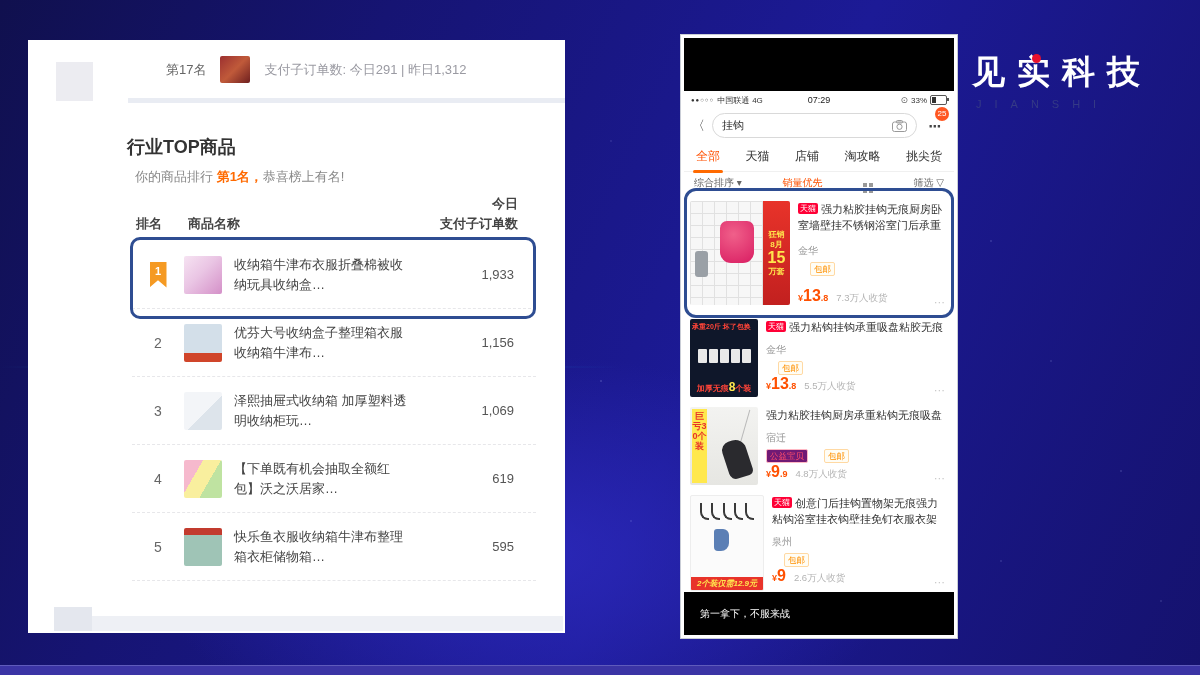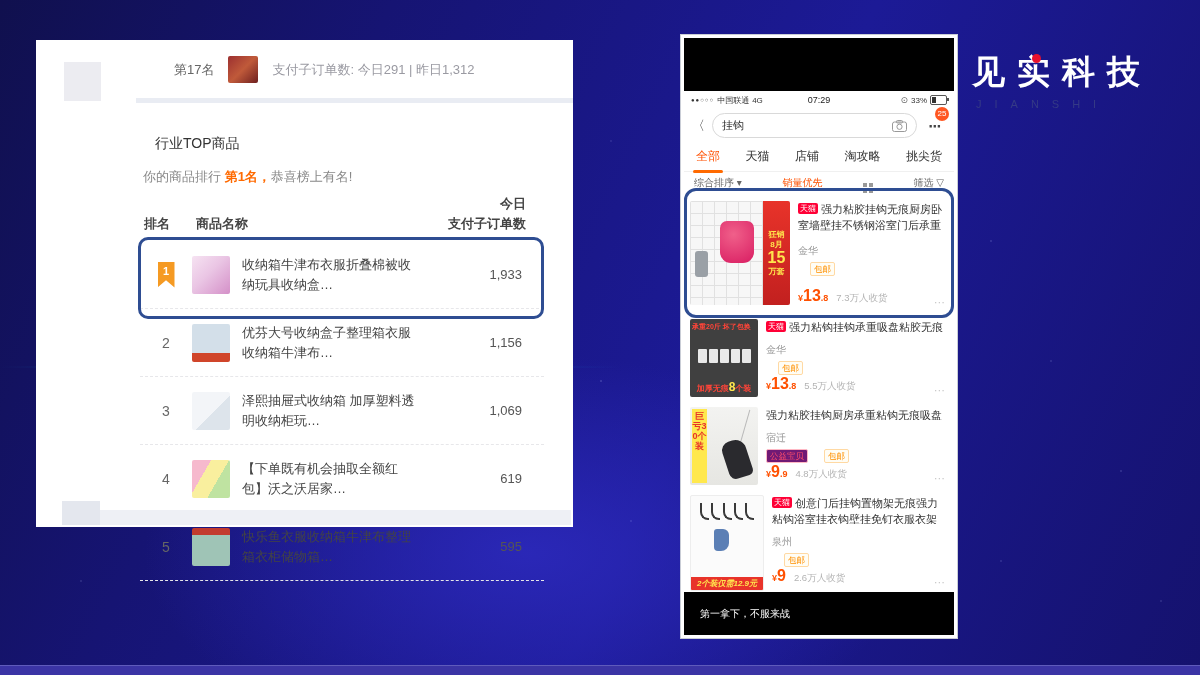--- a/index.html
+++ b/index.html
@@ -12,30 +12,30 @@
   .particles{position:absolute;left:0;top:0;width:2px;height:2px;border-radius:50%;opacity:.55;
     box-shadow:90px 330px 0 rgba(190,200,255,.4),160px 420px 0 rgba(190,200,255,.3),240px 510px 0 rgba(190,200,255,.35),
     320px 300px 0 rgba(190,200,255,.3),420px 460px 0 rgba(190,200,255,.3),560px 250px 0 rgba(190,200,255,.35),
     600px 380px 0 rgba(190,200,255,.4),630px 520px 0 rgba(190,200,255,.3),610px 140px 0 rgba(190,200,255,.25),
     990px 240px 0 rgba(190,200,255,.35),1050px 360px 0 rgba(190,200,255,.3),1120px 470px 0 rgba(190,200,255,.35),
     1000px 560px 0 rgba(190,200,255,.3),1160px 600px 0 rgba(190,200,255,.3),80px 580px 0 rgba(190,200,255,.3);}
   .streak{position:absolute;left:0;top:366px;width:620px;height:2px;
     background:linear-gradient(90deg,rgba(0,190,255,0) 0%,rgba(0,190,255,.30) 45%,rgba(0,190,255,0) 100%);}
 
   
-  .panel{position:absolute;left:28px;top:40px;width:537px;height:487px;background:#fff;color:#333;margin-left:8px;}
+  .panel{position:absolute;left:28px;top:40px;width:537px;height:593px;background:#fff;color:#333;}
   .gutter-top{position:absolute;left:28px;top:22px;width:37px;height:39px;background:#ececf1;}
   .gutter-bottom{position:absolute;left:26px;bottom:2px;width:38px;height:24px;background:#e4e7ee;}
   .footer-band{position:absolute;left:26px;bottom:2px;width:509px;height:15px;background:#eef0f5;}
   .prev-row{position:absolute;left:138px;top:16px;display:flex;align-items:center;gap:14px;}
   .prev-rank{font-size:13px;color:#666;}
   .t-prev{width:30px;height:27px;border-radius:2px;background:linear-gradient(135deg,#9c3030 0%,#c05a3a 50%,#6e1f1f 100%);}
   .prev-stats{font-size:13px;color:#9a9aa2;}
   .divider1{position:absolute;left:100px;right:0;top:58px;height:5px;background:#e9ecf3;}
-  .sec-title{position:absolute;left:119px;top:95px;font-size:14px;font-weight:normal;color:#333;}
+  .sec-title{position:absolute;left:99px;top:95px;font-size:18px;font-weight:bold;color:#333;}
   .sec-sub{position:absolute;left:107px;top:128px;font-size:13px;color:#888;}
   .sub-hl{color:#ff6a00;font-weight:bold;}
   .rank-table{position:absolute;left:104px;top:154px;width:404px;}
   .rt-header{display:flex;align-items:flex-end;padding-bottom:8px;font-weight:bold;color:#444;font-size:13px;}
   .col-rank{width:52px;padding-left:4px;}
   .col-name{flex:1;}
   .col-val{width:120px;text-align:right;line-height:1.5;padding-right:18px;}
   .rt-row{display:flex;align-items:center;height:67px;}
   .rt-row + .rt-row{border-top:1px dashed #e7e7ea;}
   .rt-row:last-child{border-bottom:1px dashed #e7e7ea;}
@@ -104,21 +104,21 @@
   
   .p-img{flex:none;position:relative;overflow:hidden;border-radius:2px;}
   .img1{width:100px;height:104px;background-color:#f7f7f7;
     background-image:linear-gradient(#e1e1e1 1px,transparent 1px),linear-gradient(90deg,#e1e1e1 1px,transparent 1px);background-size:12px 12px;}
   .img1-blob{position:absolute;left:30px;top:20px;width:34px;height:42px;background:radial-gradient(circle at 40% 32%,#f0608a,#d91d62);border-radius:7px 7px 11px 11px;}
   .img1-gray{position:absolute;left:5px;top:50px;width:13px;height:26px;background:#9aa0a6;border-radius:3px;}
   .img1-strip{position:absolute;right:0;top:0;bottom:0;width:27px;background:linear-gradient(#e8332a,#c2201f);
     display:flex;flex-direction:column;align-items:center;justify-content:center;color:#ffe64d;font-weight:bold;text-align:center;gap:1px;}
   .img1-strip .s-sm{font-size:8px;line-height:9px;}
   .img1-strip .s-big{font-size:16px;line-height:16px;}
-  .img2{width:68px;height:78px;background:#404040;display:flex;flex-direction:column;justify-content:space-between;padding:3px 2px;box-sizing:border-box;}
+  .img2{width:68px;height:78px;background:#0f172a;display:flex;flex-direction:column;justify-content:space-between;padding:3px 2px;box-sizing:border-box;}
   .img2-top{color:#ff4438;font-size:7px;font-weight:bold;white-space:nowrap;overflow:hidden;}
   .img2-hooks{display:flex;gap:2px;justify-content:center;}
   .hook2{width:9px;height:14px;background:#e9e9e9;border-radius:1px;}
   .img2-bottom{font-size:8px;color:#ff4438;font-weight:bold;text-align:center;white-space:nowrap;}
   .img2-bottom .y8{color:#ffe64d;font-size:12px;}
   .img3{width:68px;height:78px;background:linear-gradient(180deg,#f3f3f1,#e6e6e2);}
   .img3-banner{position:absolute;left:2px;top:2px;bottom:2px;width:15px;background:#ffe84d;color:#e8332a;font-weight:bold;
     font-size:9px;line-height:10px;text-align:center;word-break:break-all;padding:2px 0;box-sizing:border-box;}
   .img3-line{position:absolute;right:14px;top:2px;width:1px;height:46px;background:#b9b9b9;transform:rotate(16deg);}
   .img3-figure{position:absolute;right:9px;bottom:7px;width:24px;height:38px;background:#2a2a2e;border-radius:9px 11px 5px 7px;transform:rotate(-18deg);}

